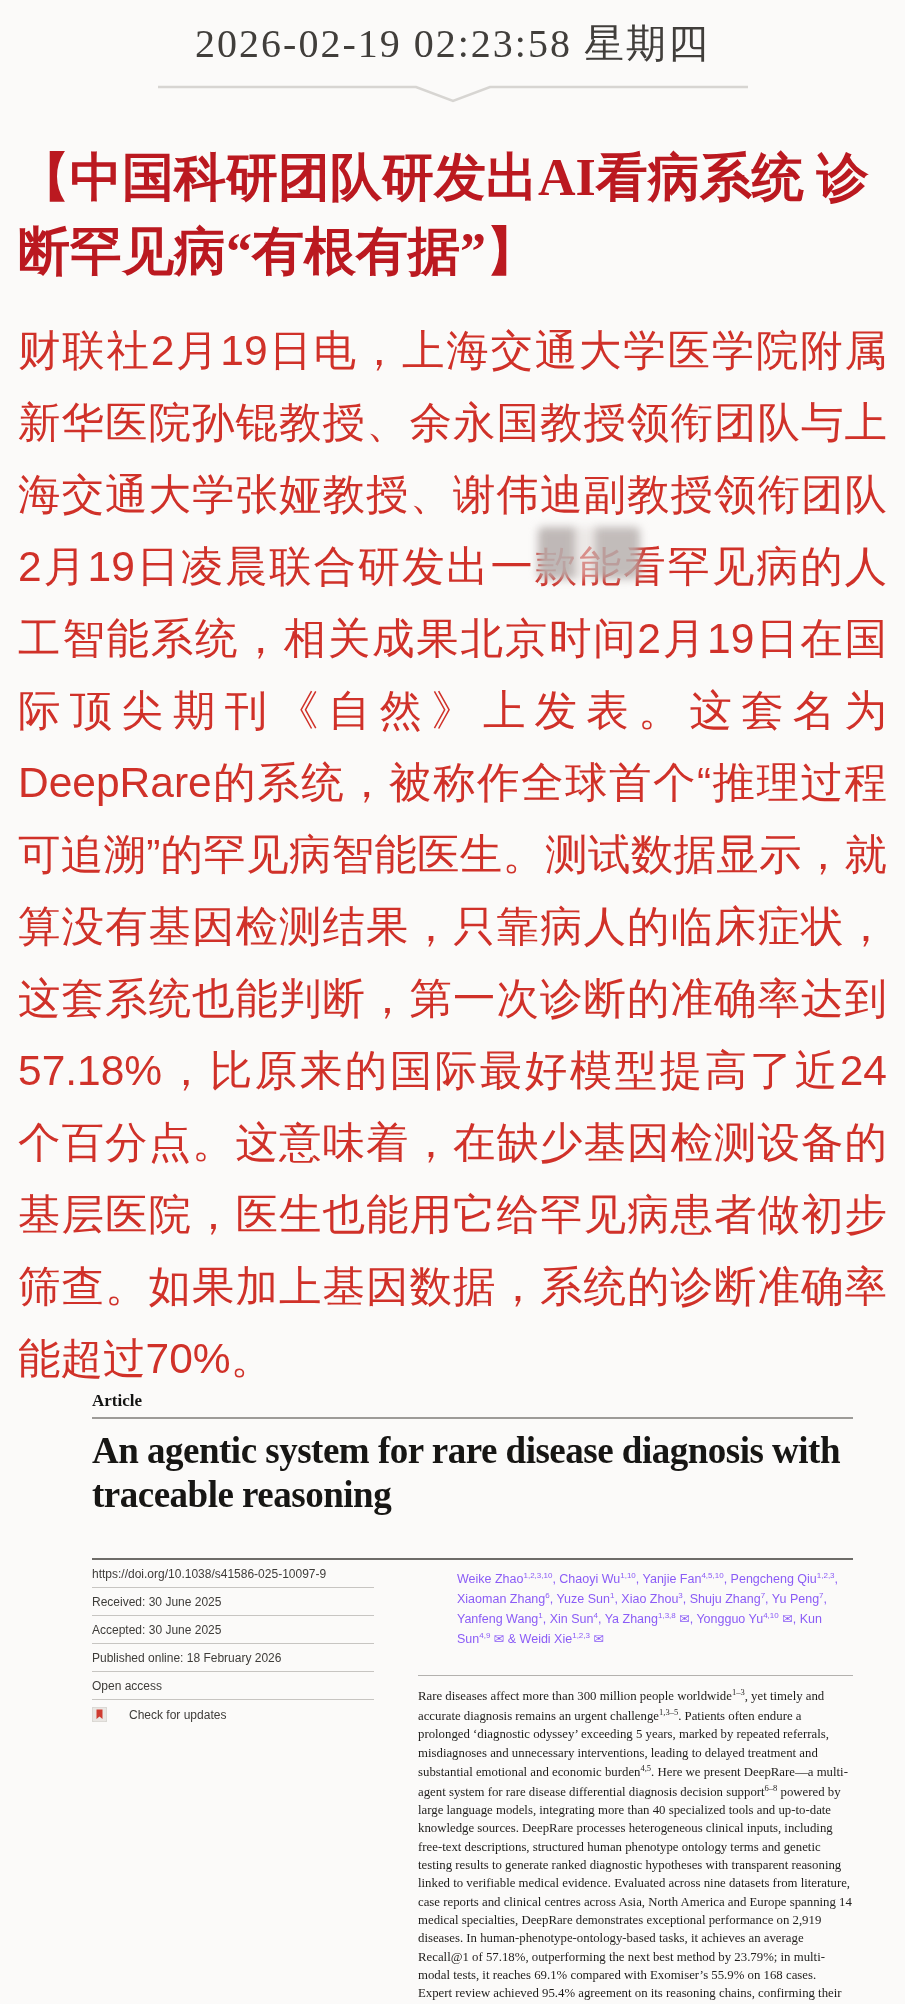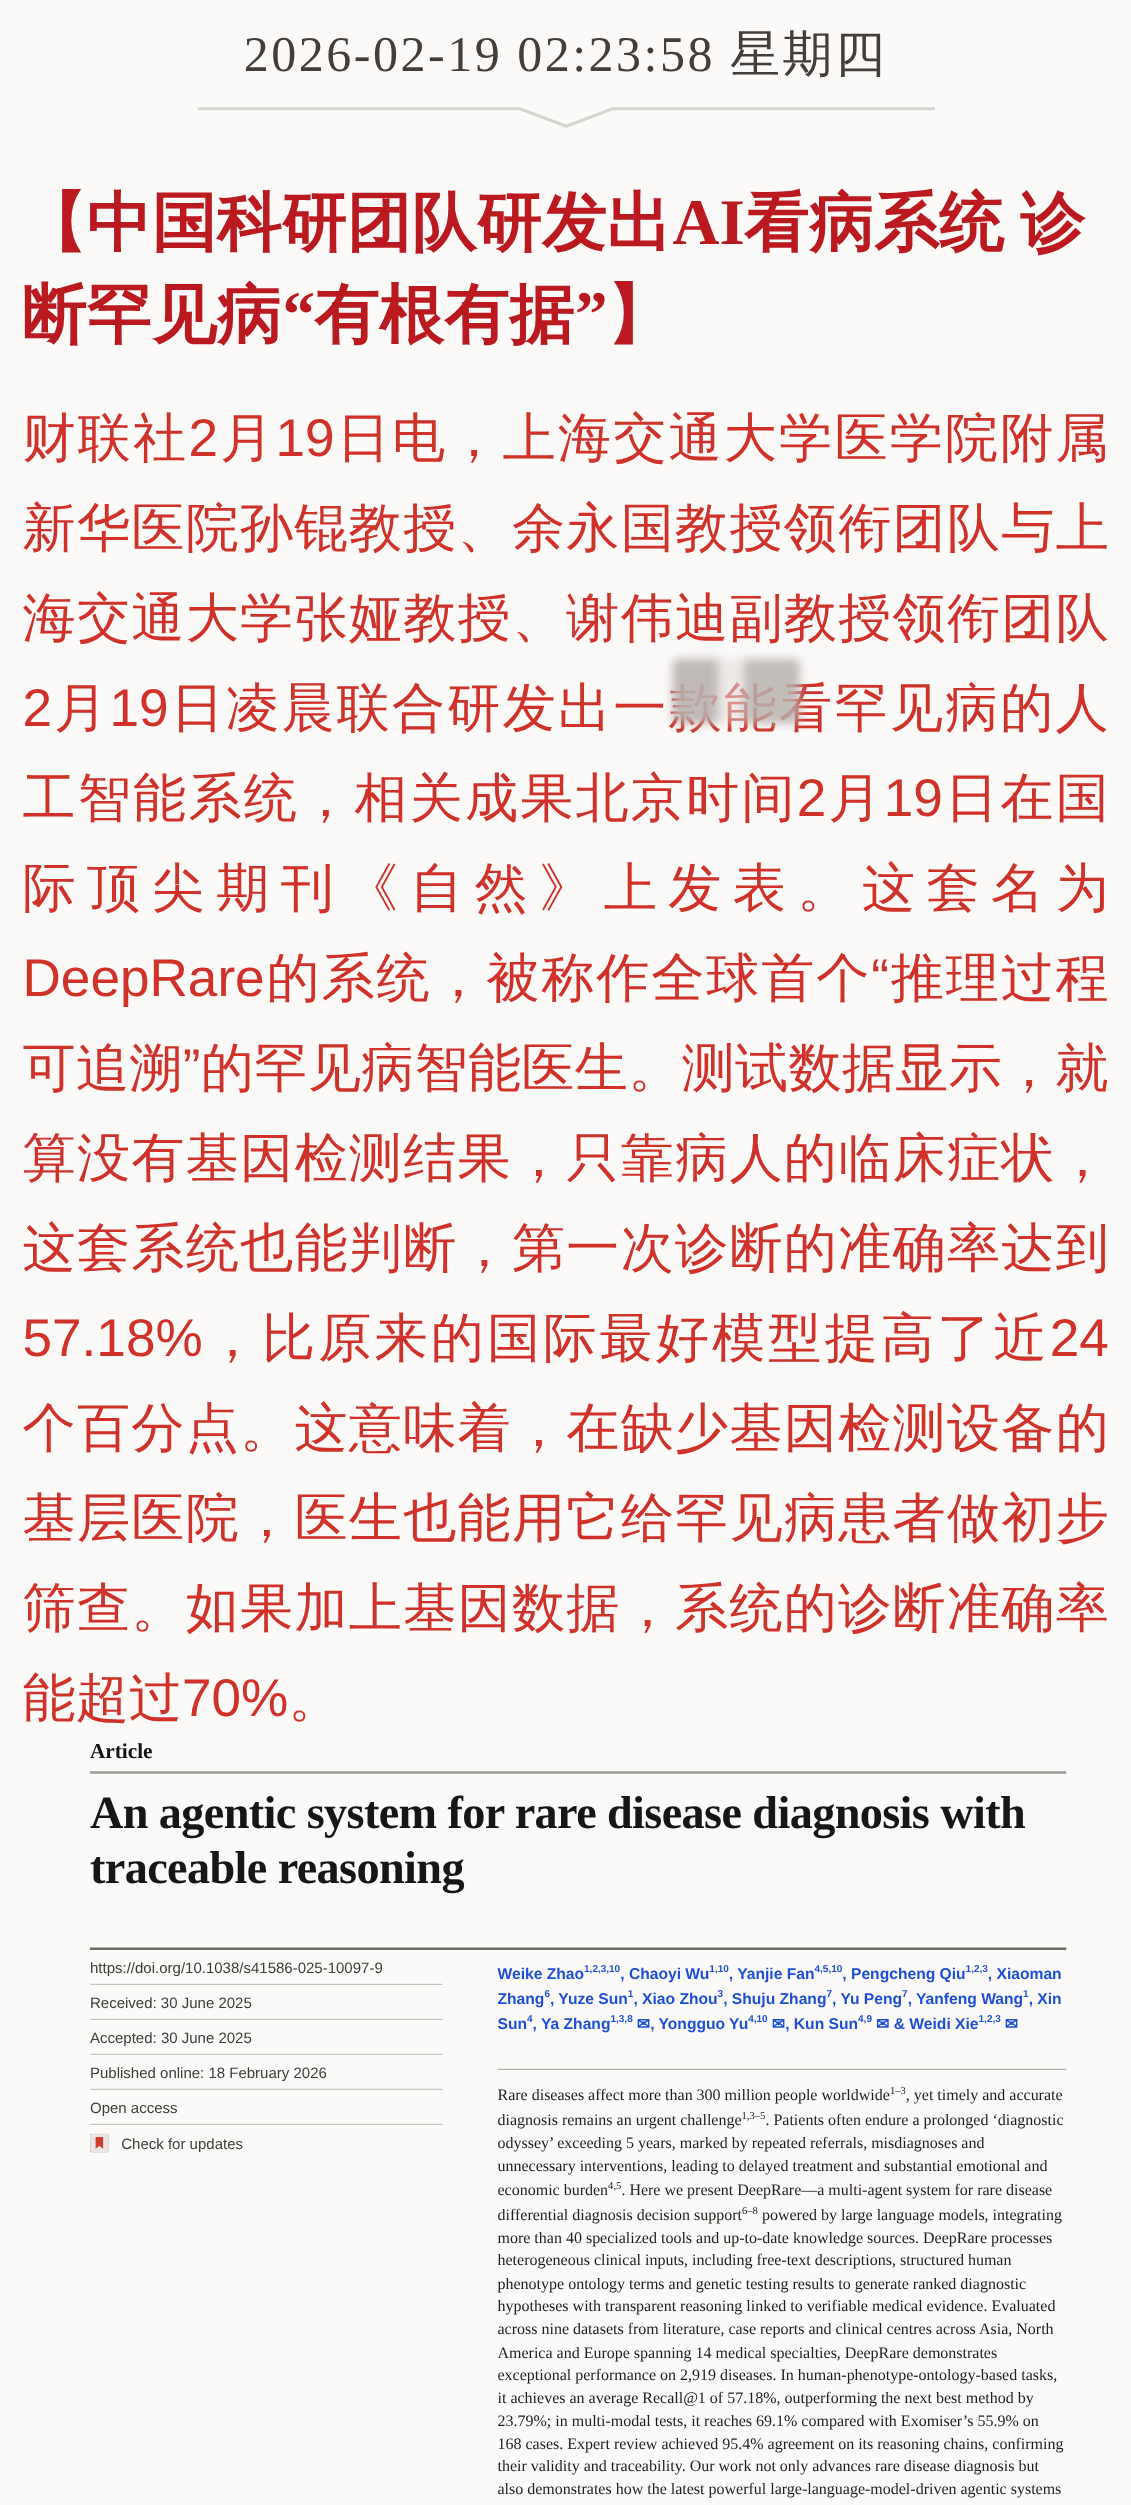--- a/index.html
+++ b/index.html
@@ -49,21 +49,21 @@
       rgba(184,177,175,0.85) 56% 100%);
     filter:blur(4px);
     border-radius:5px;
     pointer-events:none;
   }
   
   .paper{
     position:absolute;
     left:0; top:1383px; right:0; bottom:0;
     background:#fbfaf9;
-    padding:8px 52px 0 72px;
+    padding:8px 52px 0 92px;
     color:#1d1b19;
   }
   .paper-kicker{
     font-family:"Liberation Serif",serif;
     font-weight:bold;
     font-size:17px;
     color:#141413;
   }
   .paper-rule-top{
     border:none;border-top:2px solid #9d9b98;
@@ -87,27 +87,28 @@
     margin-top:42px;
     padding-top:0;
   }
   .meta-row{
     font-size:12px;
     font-weight:normal;
     color:#3e3c39;
     padding:7px 0 6px 0;
     border-bottom:1px solid #c7c5c2;
   }
-  .meta-row.last{ border-bottom:none; display:flex; align-items:flex-end; gap:10px; }
+  .meta-row.last{ border-bottom:none; display:flex; align-items:flex-end; gap:22px; }
   .authors{
     font-size:12.5px;
-    font-weight:bold;
-    color:#1d4ed8;
+    font-weight:normal;
+    color:#8b5cf6;
     line-height:1.6;
     padding-top:9px;
+    margin-left:39px;
   }
   .authors sup{ font-size:8px; }
   .authors-rule{
     border:none;border-top:1px solid #b3b1ae;
     margin:26px 0 10px 0;
   }
   .abstract{
     font-family:"Liberation Serif",serif;
     font-size:12.8px;
     line-height:1.43;

